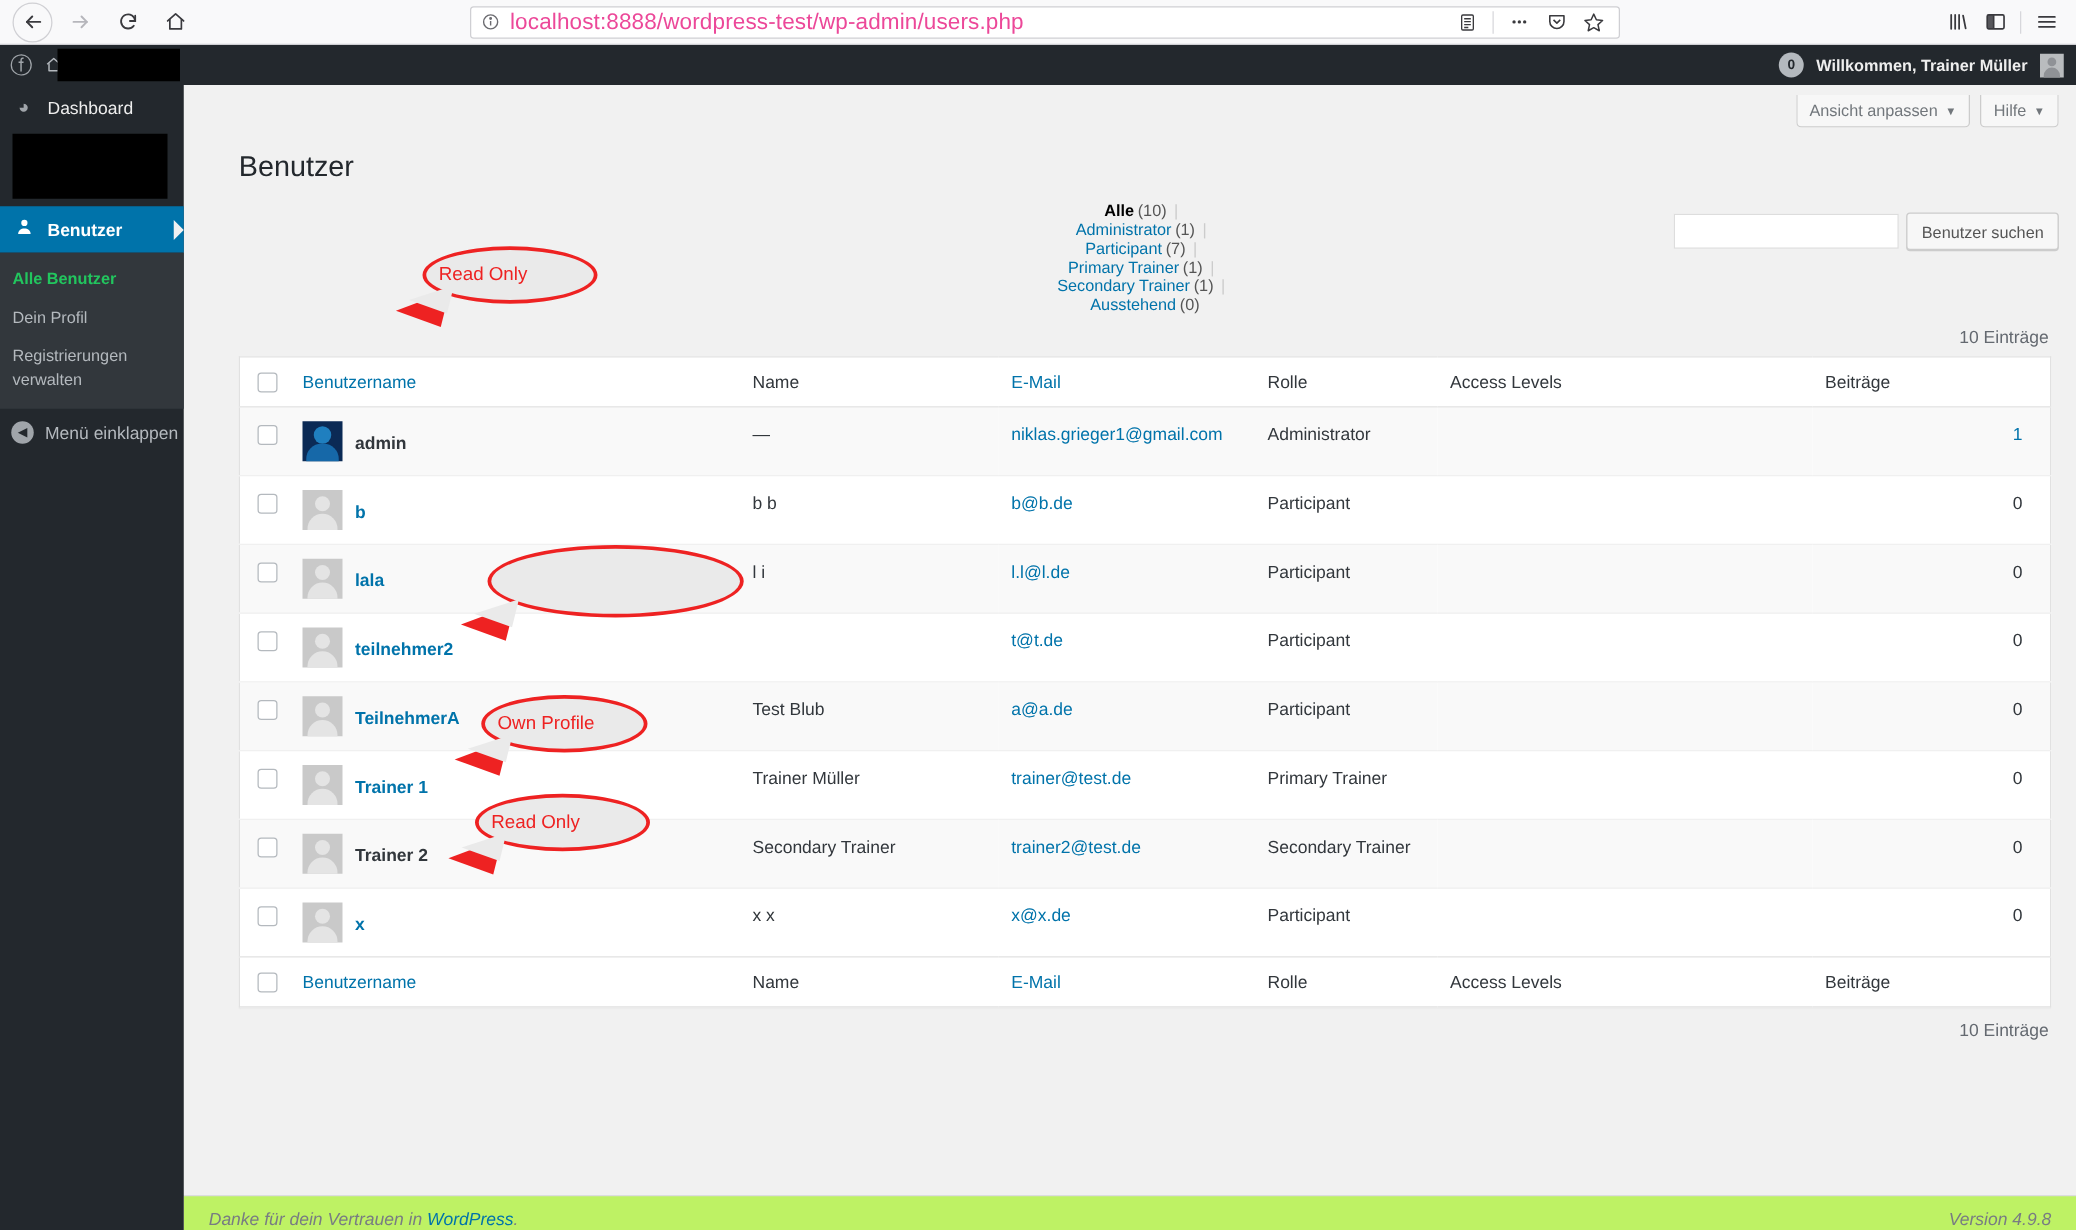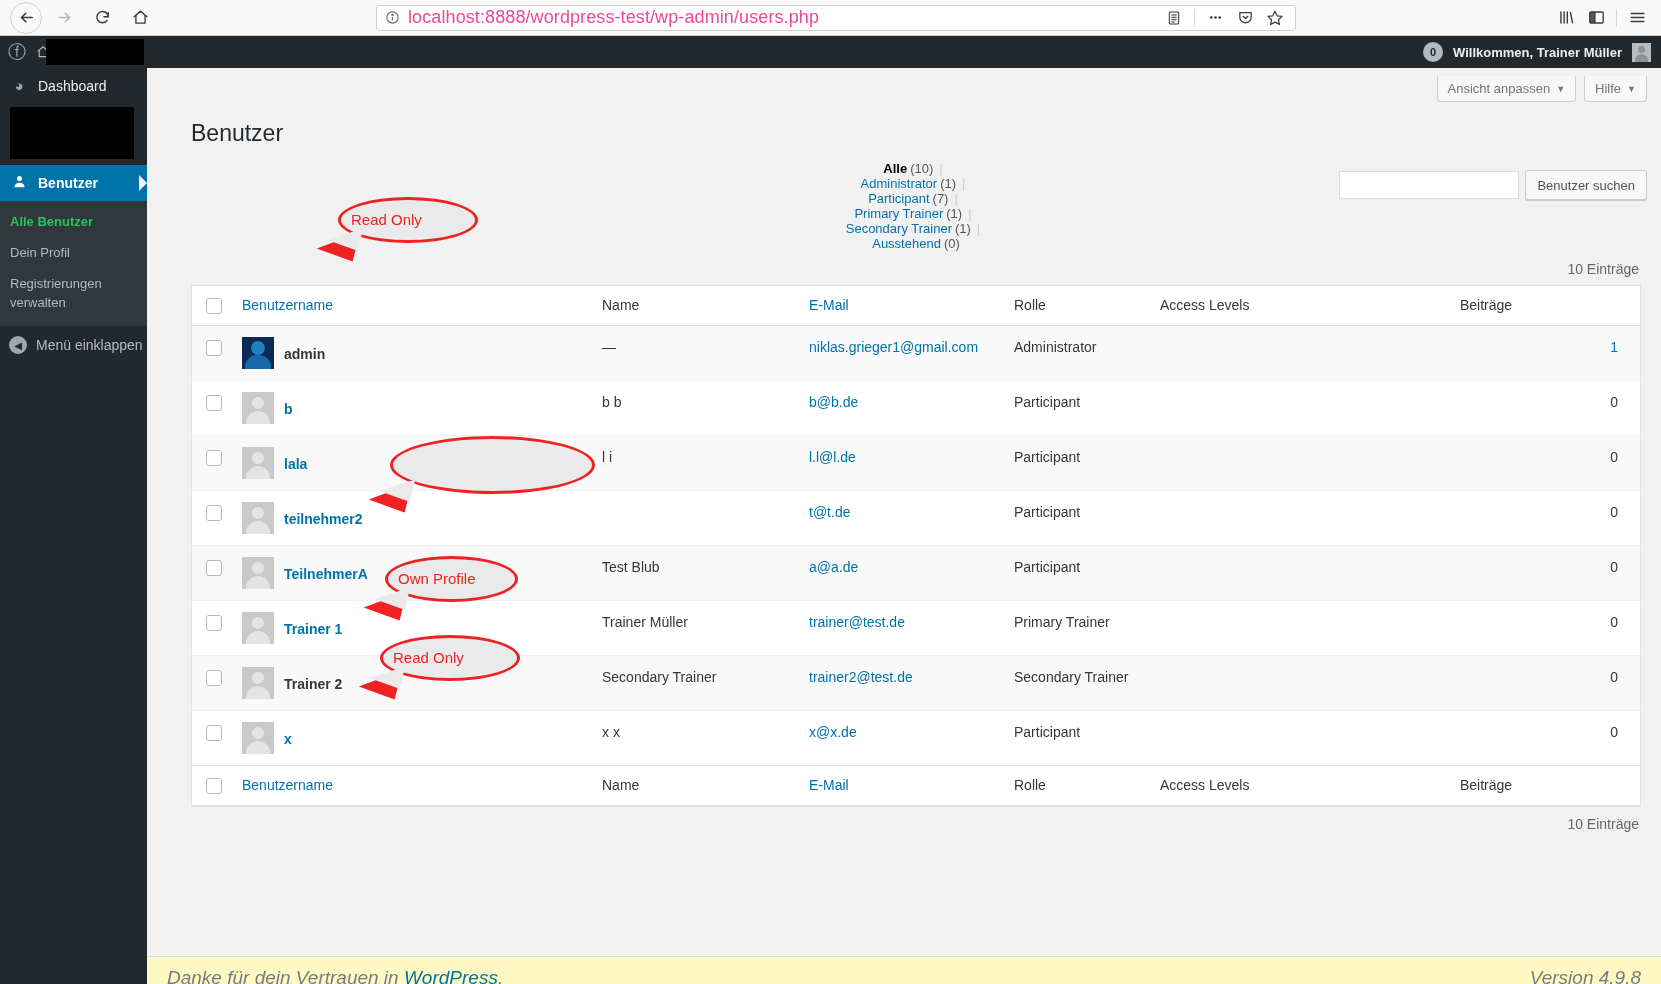--- a/index.html
+++ b/index.html
@@ -180,22 +180,22 @@
   .avatar.admin-pic .a-body{ background:#1668a8; left:3px; top:18px; width:26px; height:16px;}
   .uname{ padding-top:7px; font-weight:bold; }
   .uname a{ color:#0073aa; text-decoration:none; cursor:pointer; }
   .uname.plain{ color:#32373c; }
   td a.email-link{ color:#0073aa; text-decoration:none; cursor:pointer; }
   td a.post-link{ color:#0073aa; text-decoration:none; cursor:pointer; }
 
   
   .wp-footer{
     position:absolute; left:147px; right:0; bottom:0;
-    padding:10px 20px 16px 20px; font-size:19px; color:#787c82;
-    font-style:italic; border-top:1px solid #dcdcde; background:#fef9c3;
+    padding:10px 20px 16px 20px; font-size:14px; color:#787c82;
+    font-style:italic; border-top:1px solid #dcdcde; background:#bef264;
     display:flex; justify-content:space-between; height:28px; overflow:hidden;
   }
   .wp-footer a{ color:#0073aa; text-decoration:none; cursor:pointer; }
   .wp-footer .ver{ font-style:italic; }
 
   
   .callout{
     position:absolute; z-index:60;
     background:#eaeaea; border:3px solid #ee2222; border-radius:50%;
     color:#ee2222; text-align:center;

